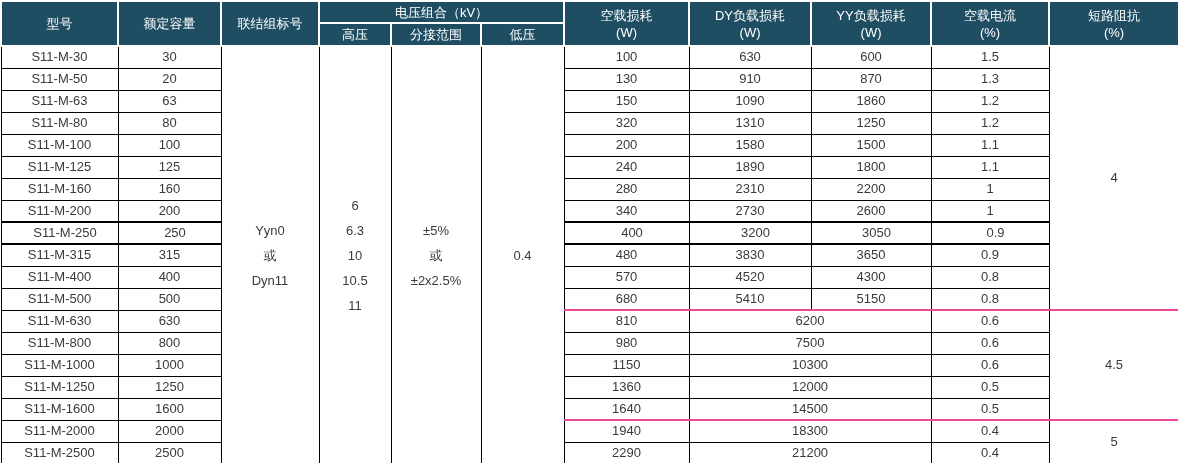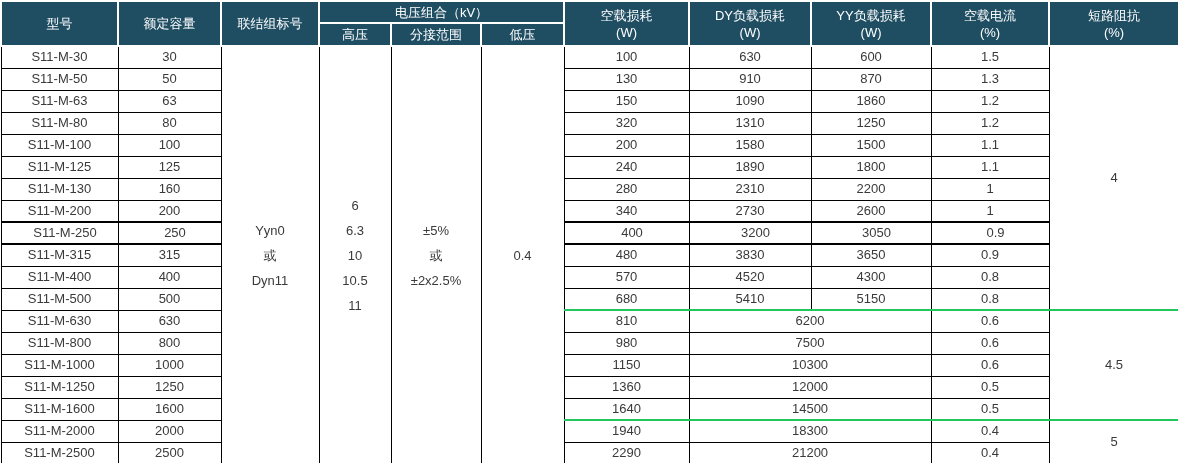--- a/index.html
+++ b/index.html
@@ -32,21 +32,21 @@
     color: #3a3a3a;
     height: 22px;
     padding: 0;
     line-height: 18px;
     background: #ffffff;
     overflow: hidden;
     white-space: nowrap;
   }
   tbody td.mid div { line-height: 25px; }
   tbody tr.hl td { border-top: 2px solid #000; border-bottom: 2px solid #000; padding-left: 11px; }
-  tbody td.sep { border-top: 2px solid #22c55e; }
+  tbody td.sep { border-top: 2px solid #ec4899; }
 </style>
 </head>
 <body>
 
 <div class="table-wrap">
   <table>
     <colgroup>
       <col style="width:117px">
         <col style="width:103px">
         <col style="width:98px">
@@ -117,21 +117,21 @@
             <div>0.4</div>
           </td>
           <td>100</td>
           <td>630</td>
           <td>600</td>
           <td>1.5</td>
           <td rowspan="12">4</td>
         </tr>
         <tr>
           <td>S11-M-50</td>
-          <td>50</td>
+          <td>20</td>
           <td>130</td>
           <td>910</td>
           <td>870</td>
           <td>1.3</td>
         </tr>
         <tr>
           <td>S11-M-63</td>
           <td>63</td>
           <td>150</td>
           <td>1090</td>
@@ -156,21 +156,21 @@
         </tr>
         <tr>
           <td>S11-M-125</td>
           <td>125</td>
           <td>240</td>
           <td>1890</td>
           <td>1800</td>
           <td>1.1</td>
         </tr>
         <tr>
-          <td>S11-M-130</td>
+          <td>S11-M-160</td>
           <td>160</td>
           <td>280</td>
           <td>2310</td>
           <td>2200</td>
           <td>1</td>
         </tr>
         <tr>
           <td>S11-M-200</td>
           <td>200</td>
           <td>340</td>

